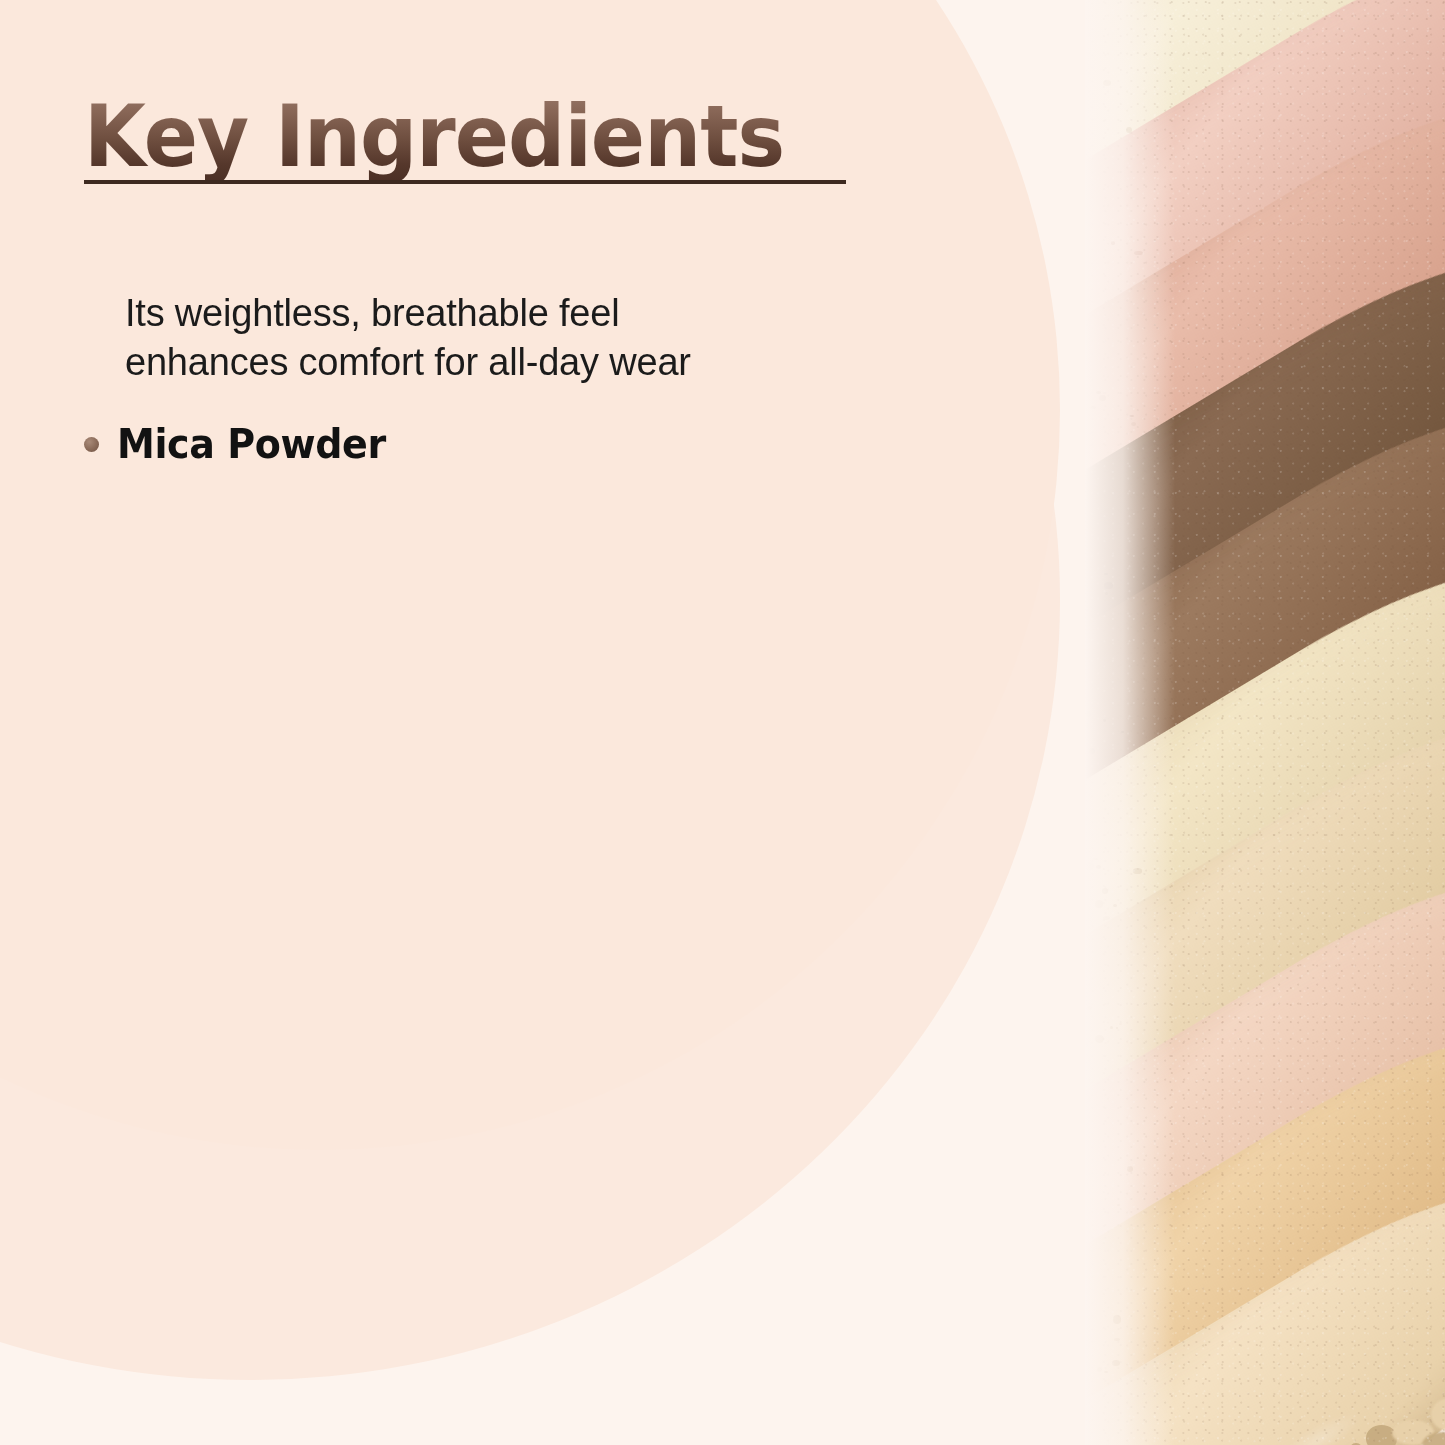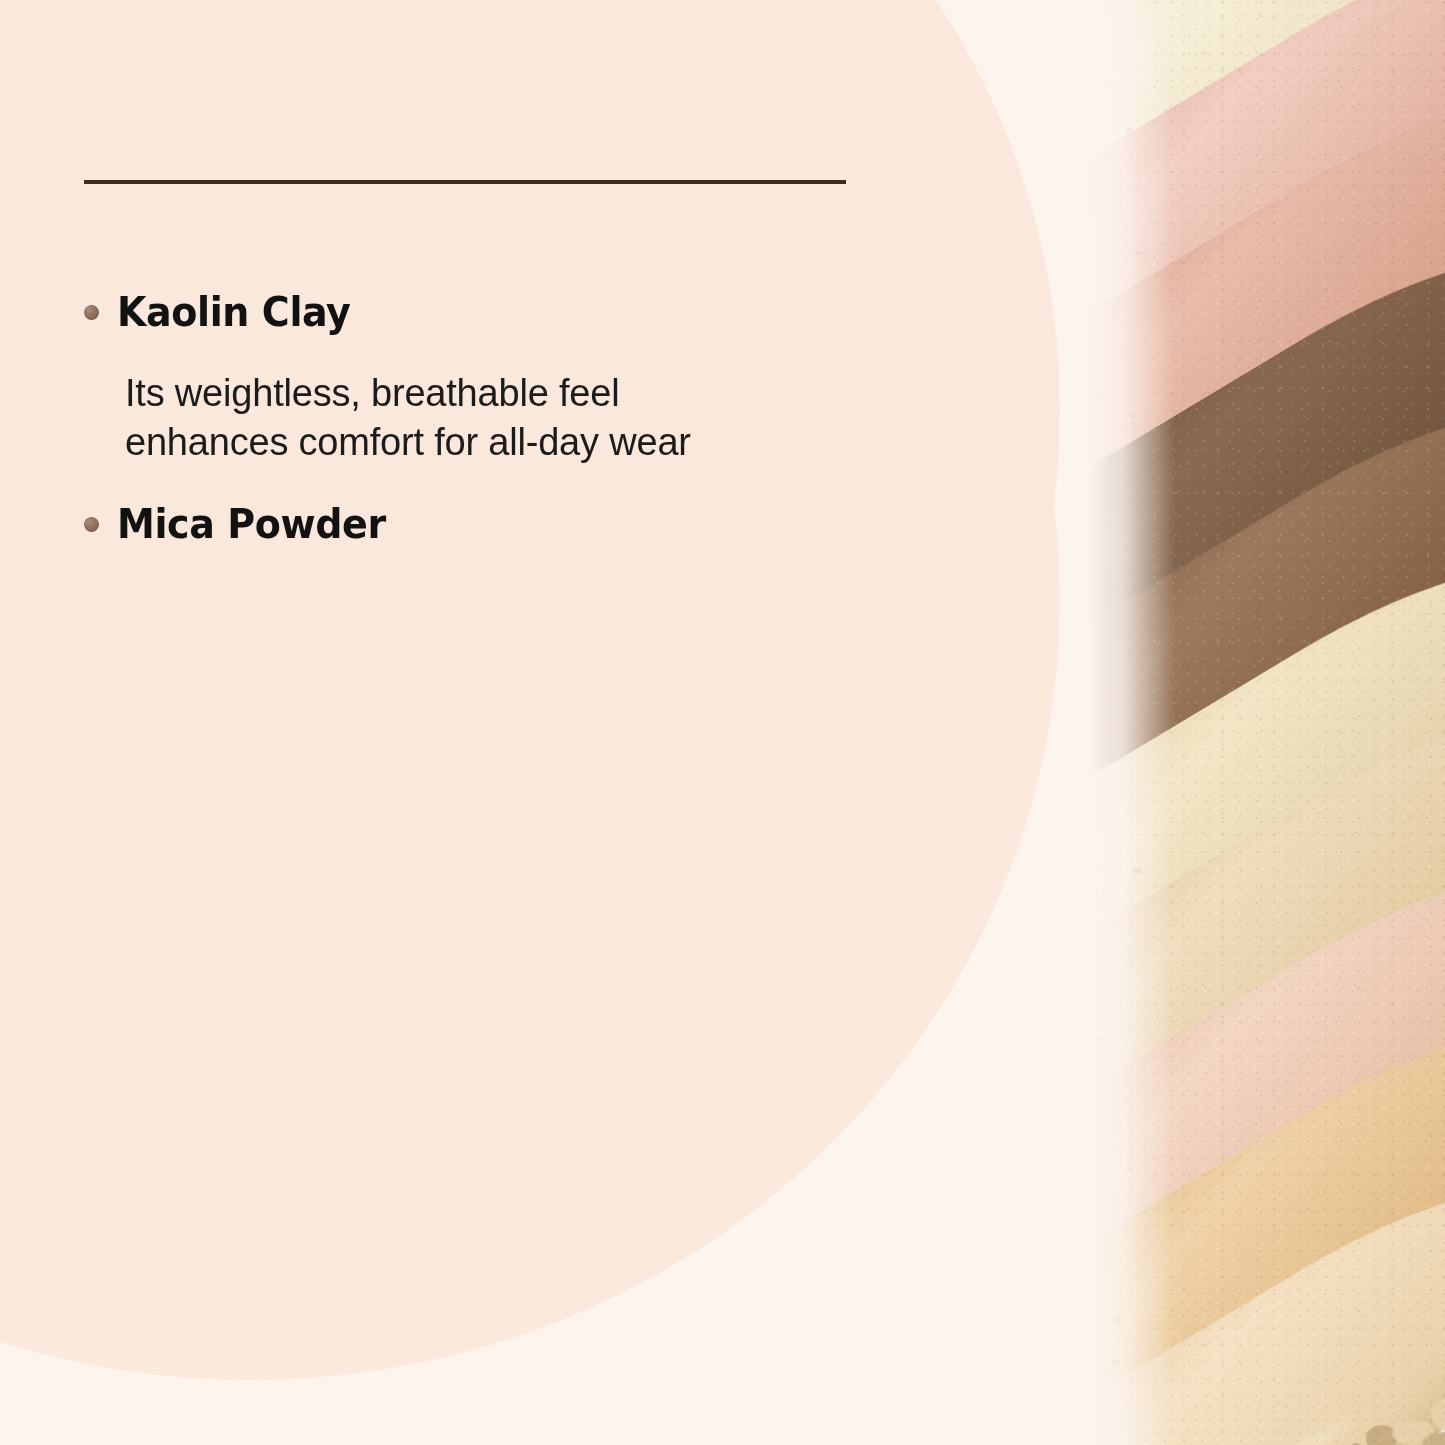--- a/index.html
+++ b/index.html
@@ -232,33 +232,33 @@
 <body>
 
 <div id="page">
 
   <div class="bg-base"></div>
   <div class="bg-circle2"></div>
   <div class="bg-circle"></div>
 
   <div class="content">
 
+    <div class="title-wrap">
+      <div class="title-shadow">Key Ingredients</div>
+      <h1 class="title">Key Ingredients</h1>
+    </div>
     <div class="title-rule"></div>
 
     <div class="ing-list">
 
 
       <div class="ing-item">
       </div>
 
       <div class="ing-item">
-        <div class="ing-head">
-          <span class="bullet"></span>
-          <span class="ing-name">Kaolin Clay</span>
-        </div>
       </div>
 
       <div class="ing-item">
         <div class="ing-desc">Its weightless, breathable feel
 enhances comfort for all-day wear</div>
       </div>
 
       <div class="ing-item">
         <div class="ing-head">
           <span class="bullet"></span>

